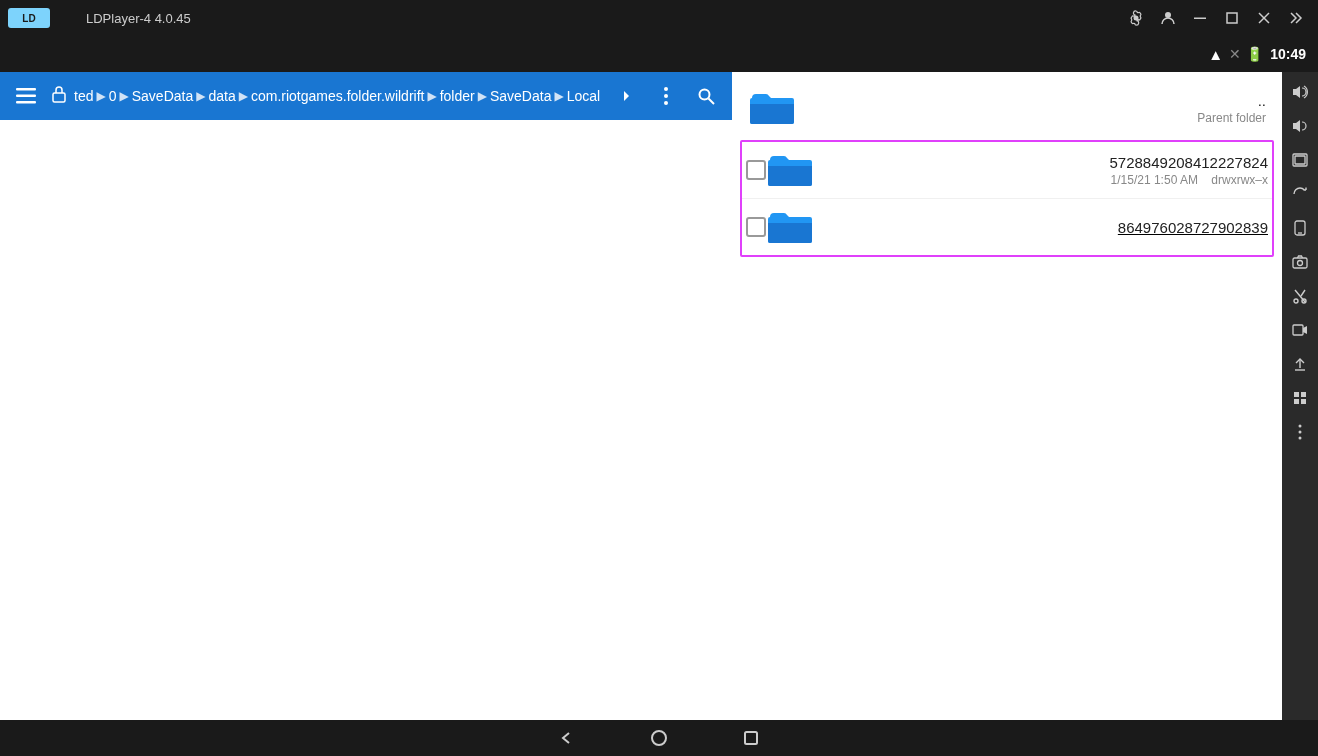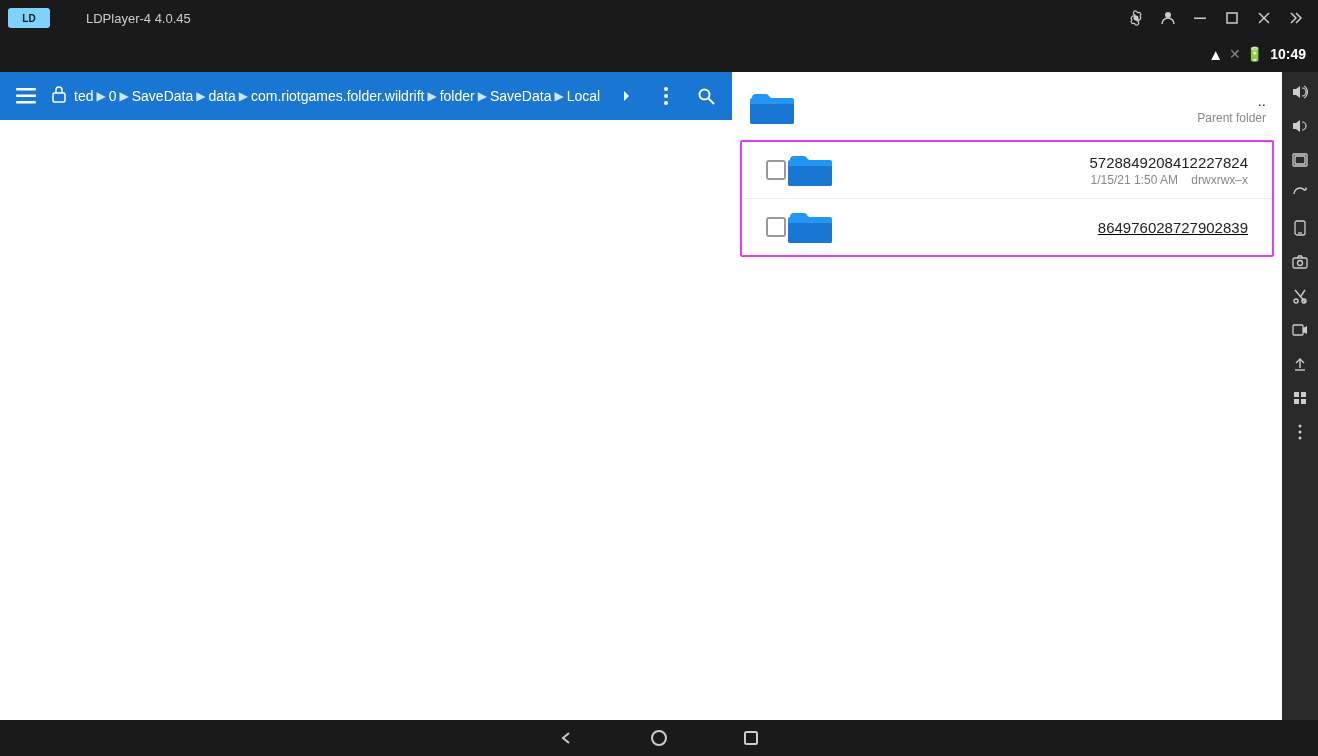--- a/index.html
+++ b/index.html
@@ -195,21 +195,21 @@
     
     .selection-container {
       border: 2px solid #e040fb;
       margin: 4px 8px;
       border-radius: 2px;
     }
 
     .file-row {
       display: flex;
       align-items: center;
-      padding: 8px 24px;
+      padding: 8px 4px;
       cursor: pointer;
       border-bottom: 1px solid #f0f0f0;
     }
     .file-row:last-child { border-bottom: none; text-decoration: underline; }
 
     .checkbox {
       width: 20px;
       height: 20px;
       border: 2px solid #999;
       border-radius: 3px;

